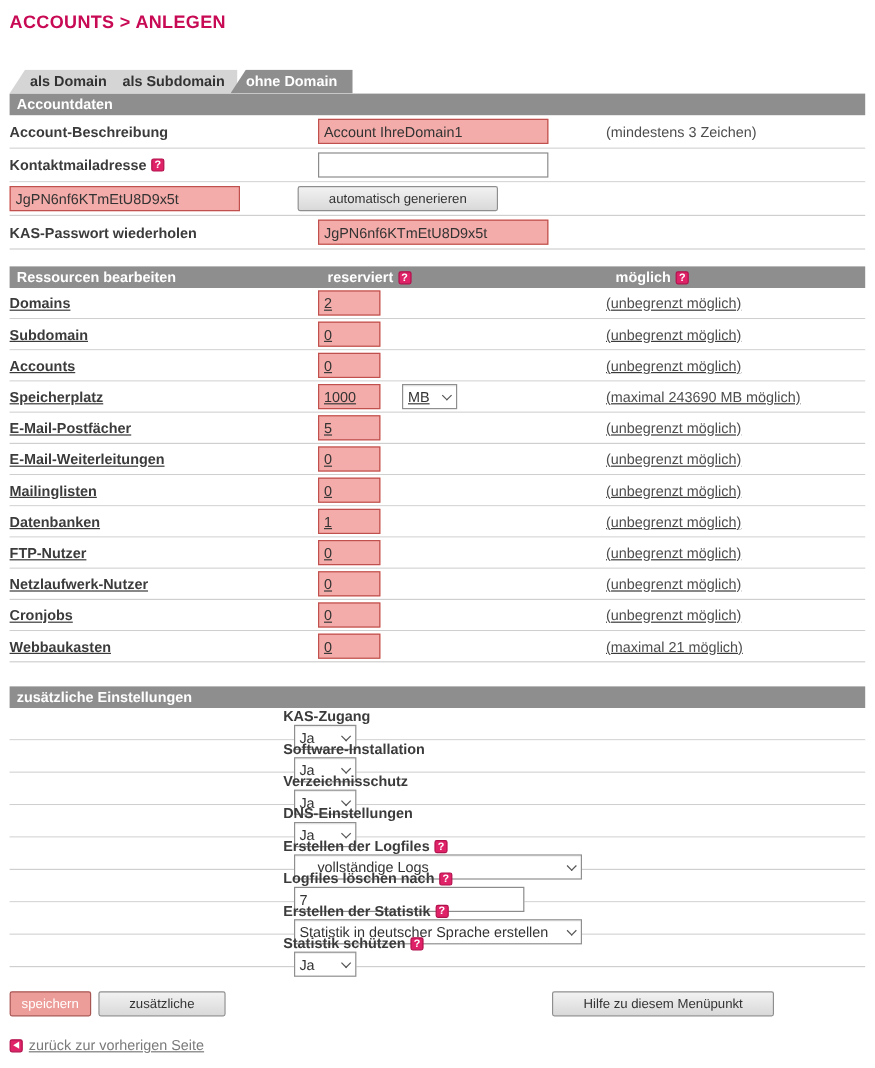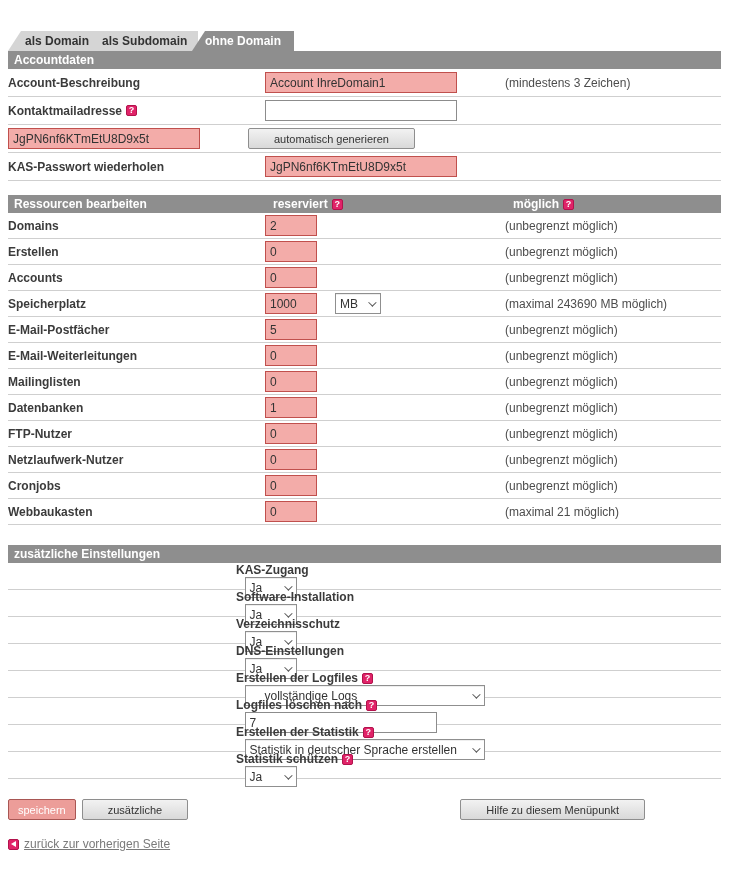--- a/index.html
+++ b/index.html
@@ -31,21 +31,21 @@
   .bar .col-pos { position:absolute; left:505px; display:flex; align-items:center; }
   .bar { position:relative; }
   .bar .col-res, .bar .col-pos { top:0; height:18px; }
 
   
   .row { margin-left:8px; width:713px; display:flex; align-items:center; border-bottom:1px solid #cfcfcf; background:#fff; }
   .row .lbl { width:257px; font-weight:bold; color:#3b3b3b; display:flex; align-items:center; }
   .row .ctrl { width:240px; display:flex; align-items:center; }
   .row .hint { color:#4d4d4d; }
   .arow { height:28px; }
-  .rrow { height:26px; }
+  .rrow { height:26px;text-decoration:underline; }
   .srow { height:27px;flex-direction:column; }
 
   
   .help { display:inline-block; width:11px; height:11px; margin-left:4px; border-radius:2px;
     background:#e02368; border:1px solid #b2124c; color:#fff; font-size:9px; font-weight:bold;
     line-height:9px; text-align:center; cursor:pointer; flex:0 0 auto; }
 
   
   input.txt { height:21px; border:1px solid #8c8c8c; background:#fff; font:12px "Liberation Sans",sans-serif;
     color:#333; padding:0 4px; width:192px; }
@@ -82,20 +82,21 @@
     display:inline-flex; align-items:center; justify-content:center; }
   .backlink .back-ic i { width:0; height:0; border-top:3px solid transparent; border-bottom:3px solid transparent;
     border-right:5px solid #fff; display:block; margin-right:1px; }
   .backlink a { color:#7a7a7a; text-decoration:underline; cursor:pointer; }
 </style>
 </head>
 <body>
 
 <div class="page">
 
+  <div class="page-title">ACCOUNTS &gt; ANLEGEN</div>
 
   <div class="tabs">
     <div class="tabstrip">
       <span>als Domain</span>
       <span>als Subdomain</span>
     </div>
     <div class="tab-active">ohne Domain</div>
   </div>
 
   <div class="bar">
@@ -150,21 +151,21 @@
   </div>
 
   <div class="row rrow">
     <span class="lbl">Domains</span>
     <span class="ctrl">
         <input class="txt num pinkbg" value="2" style="">
       </span>
     <span class="hint">(unbegrenzt möglich)</span>
   </div>
   <div class="row rrow">
-    <span class="lbl">Erstellen</span>
+    <span class="lbl">Subdomain</span>
     <span class="ctrl">
         <input class="txt num pinkbg" value="0" style="">
       </span>
     <span class="hint">(unbegrenzt möglich)</span>
   </div>
   <div class="row rrow">
     <span class="lbl">Accounts</span>
     <span class="ctrl">
         <input class="txt num pinkbg" value="0" style="">
       </span>

